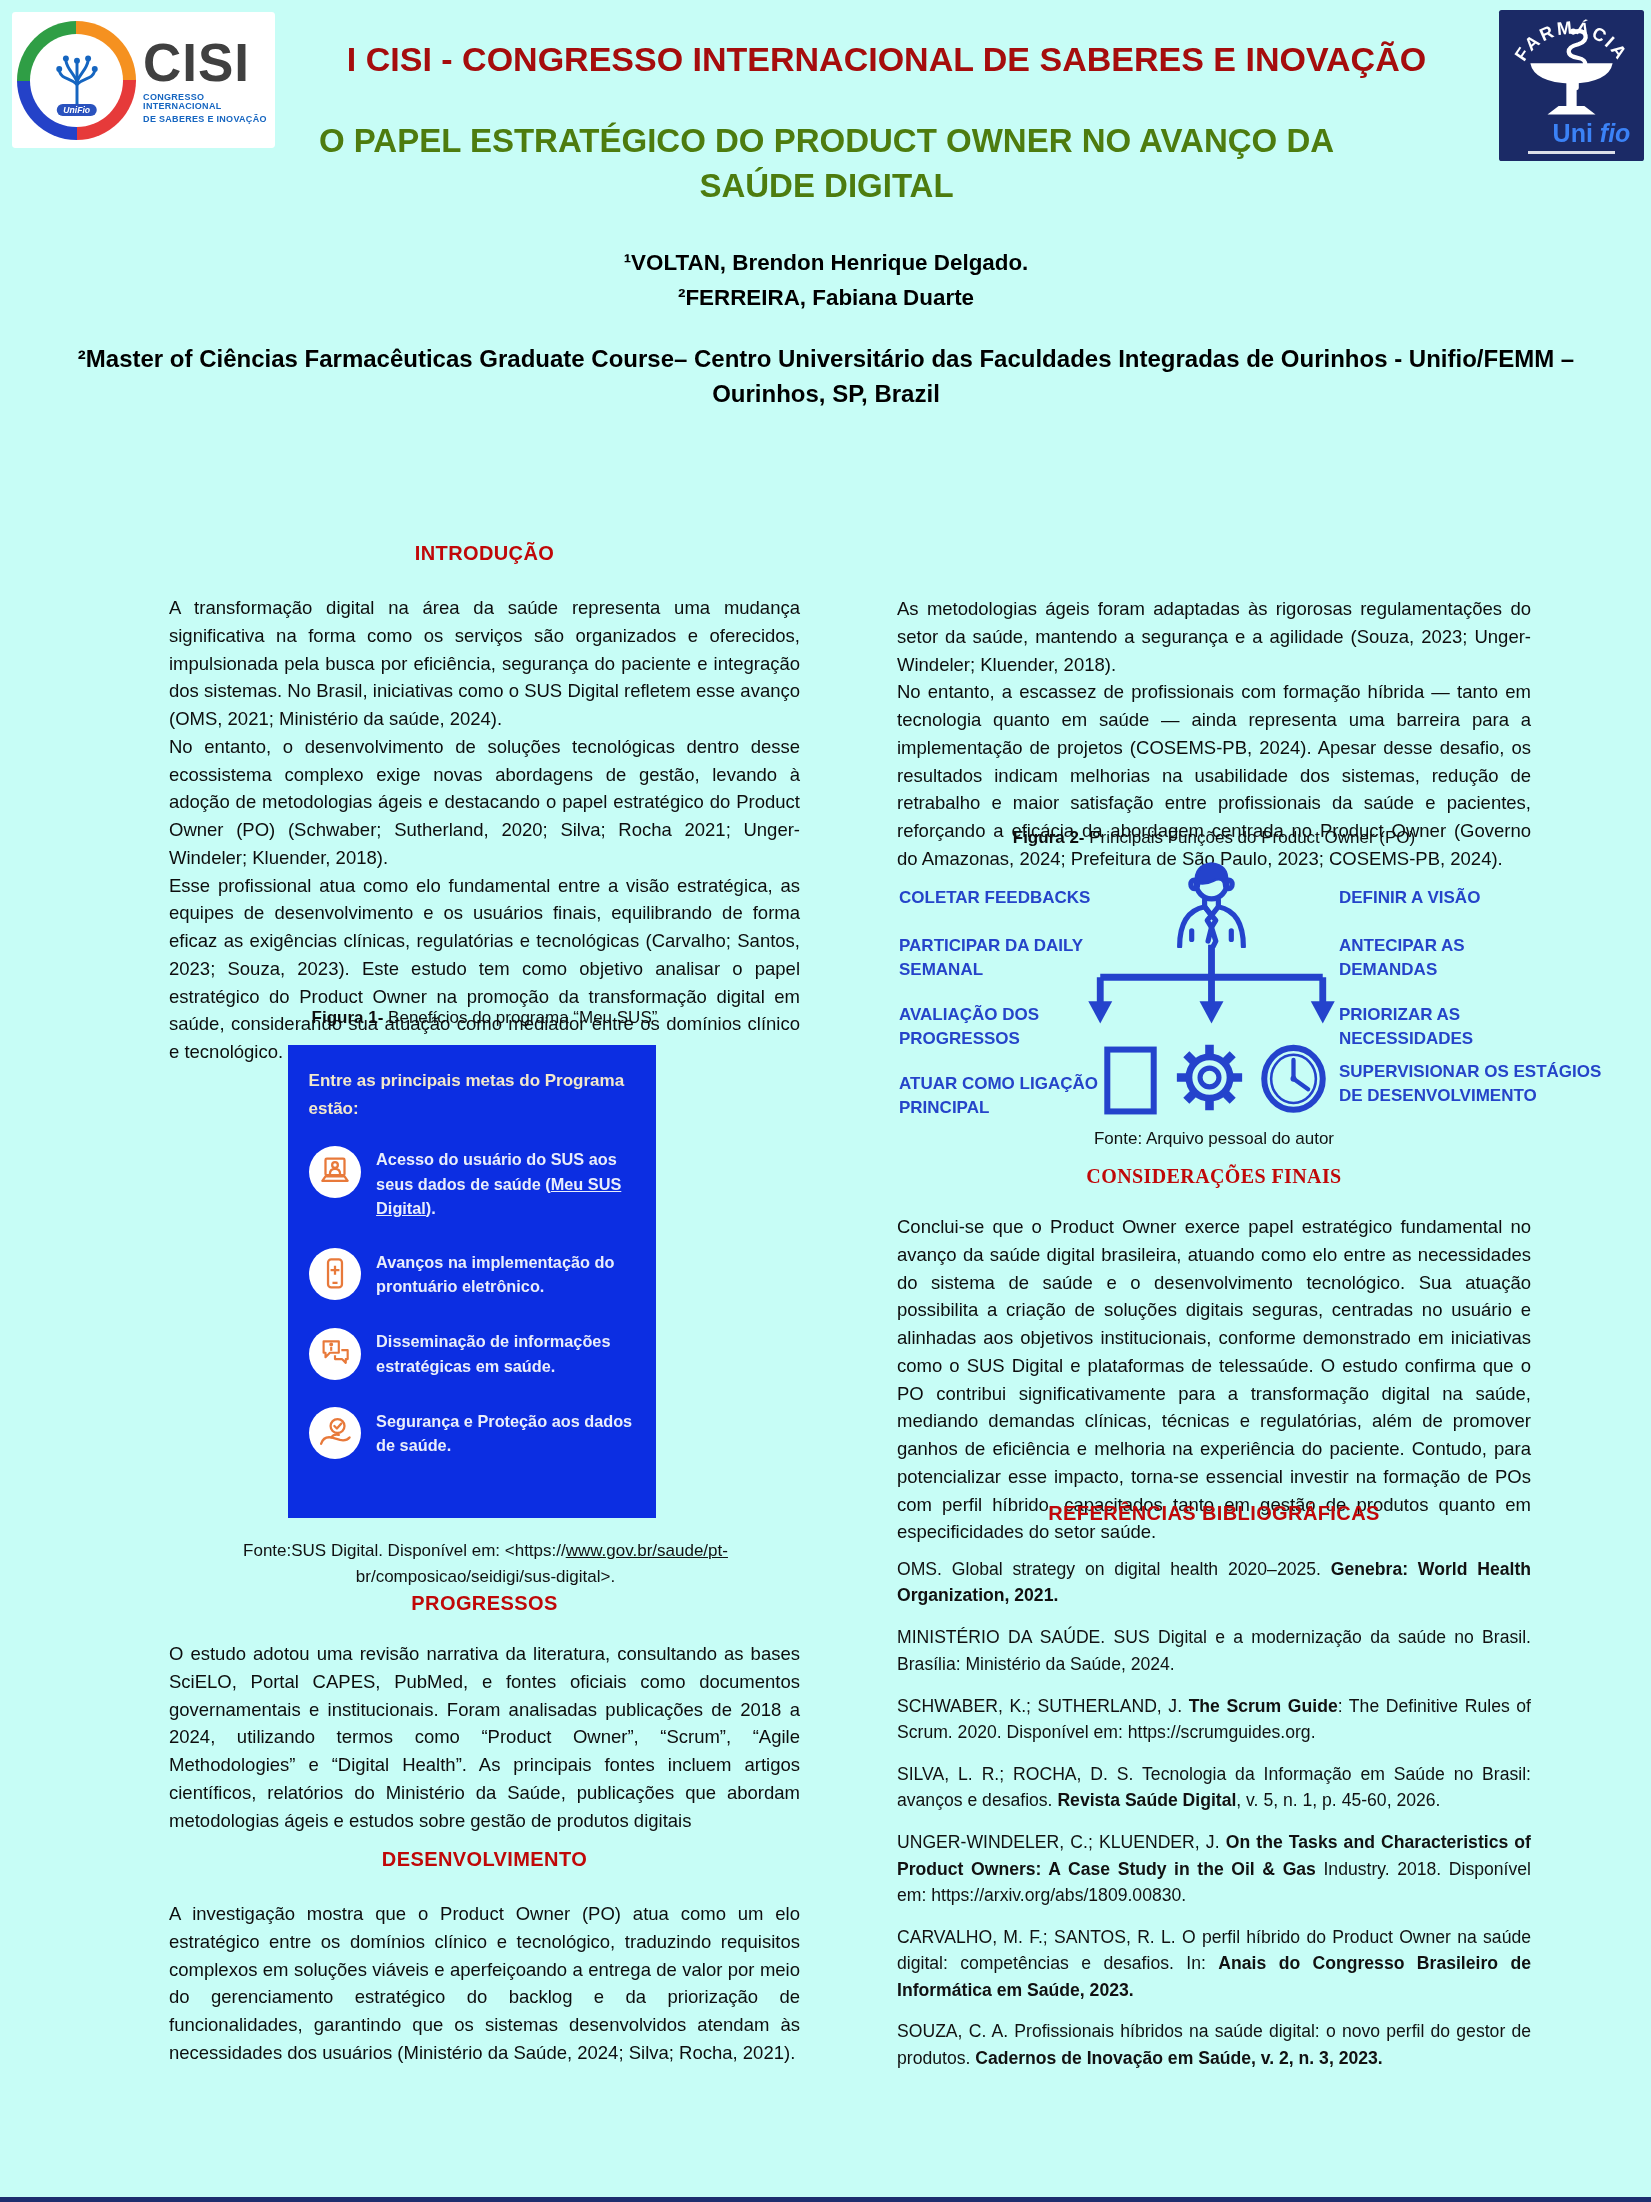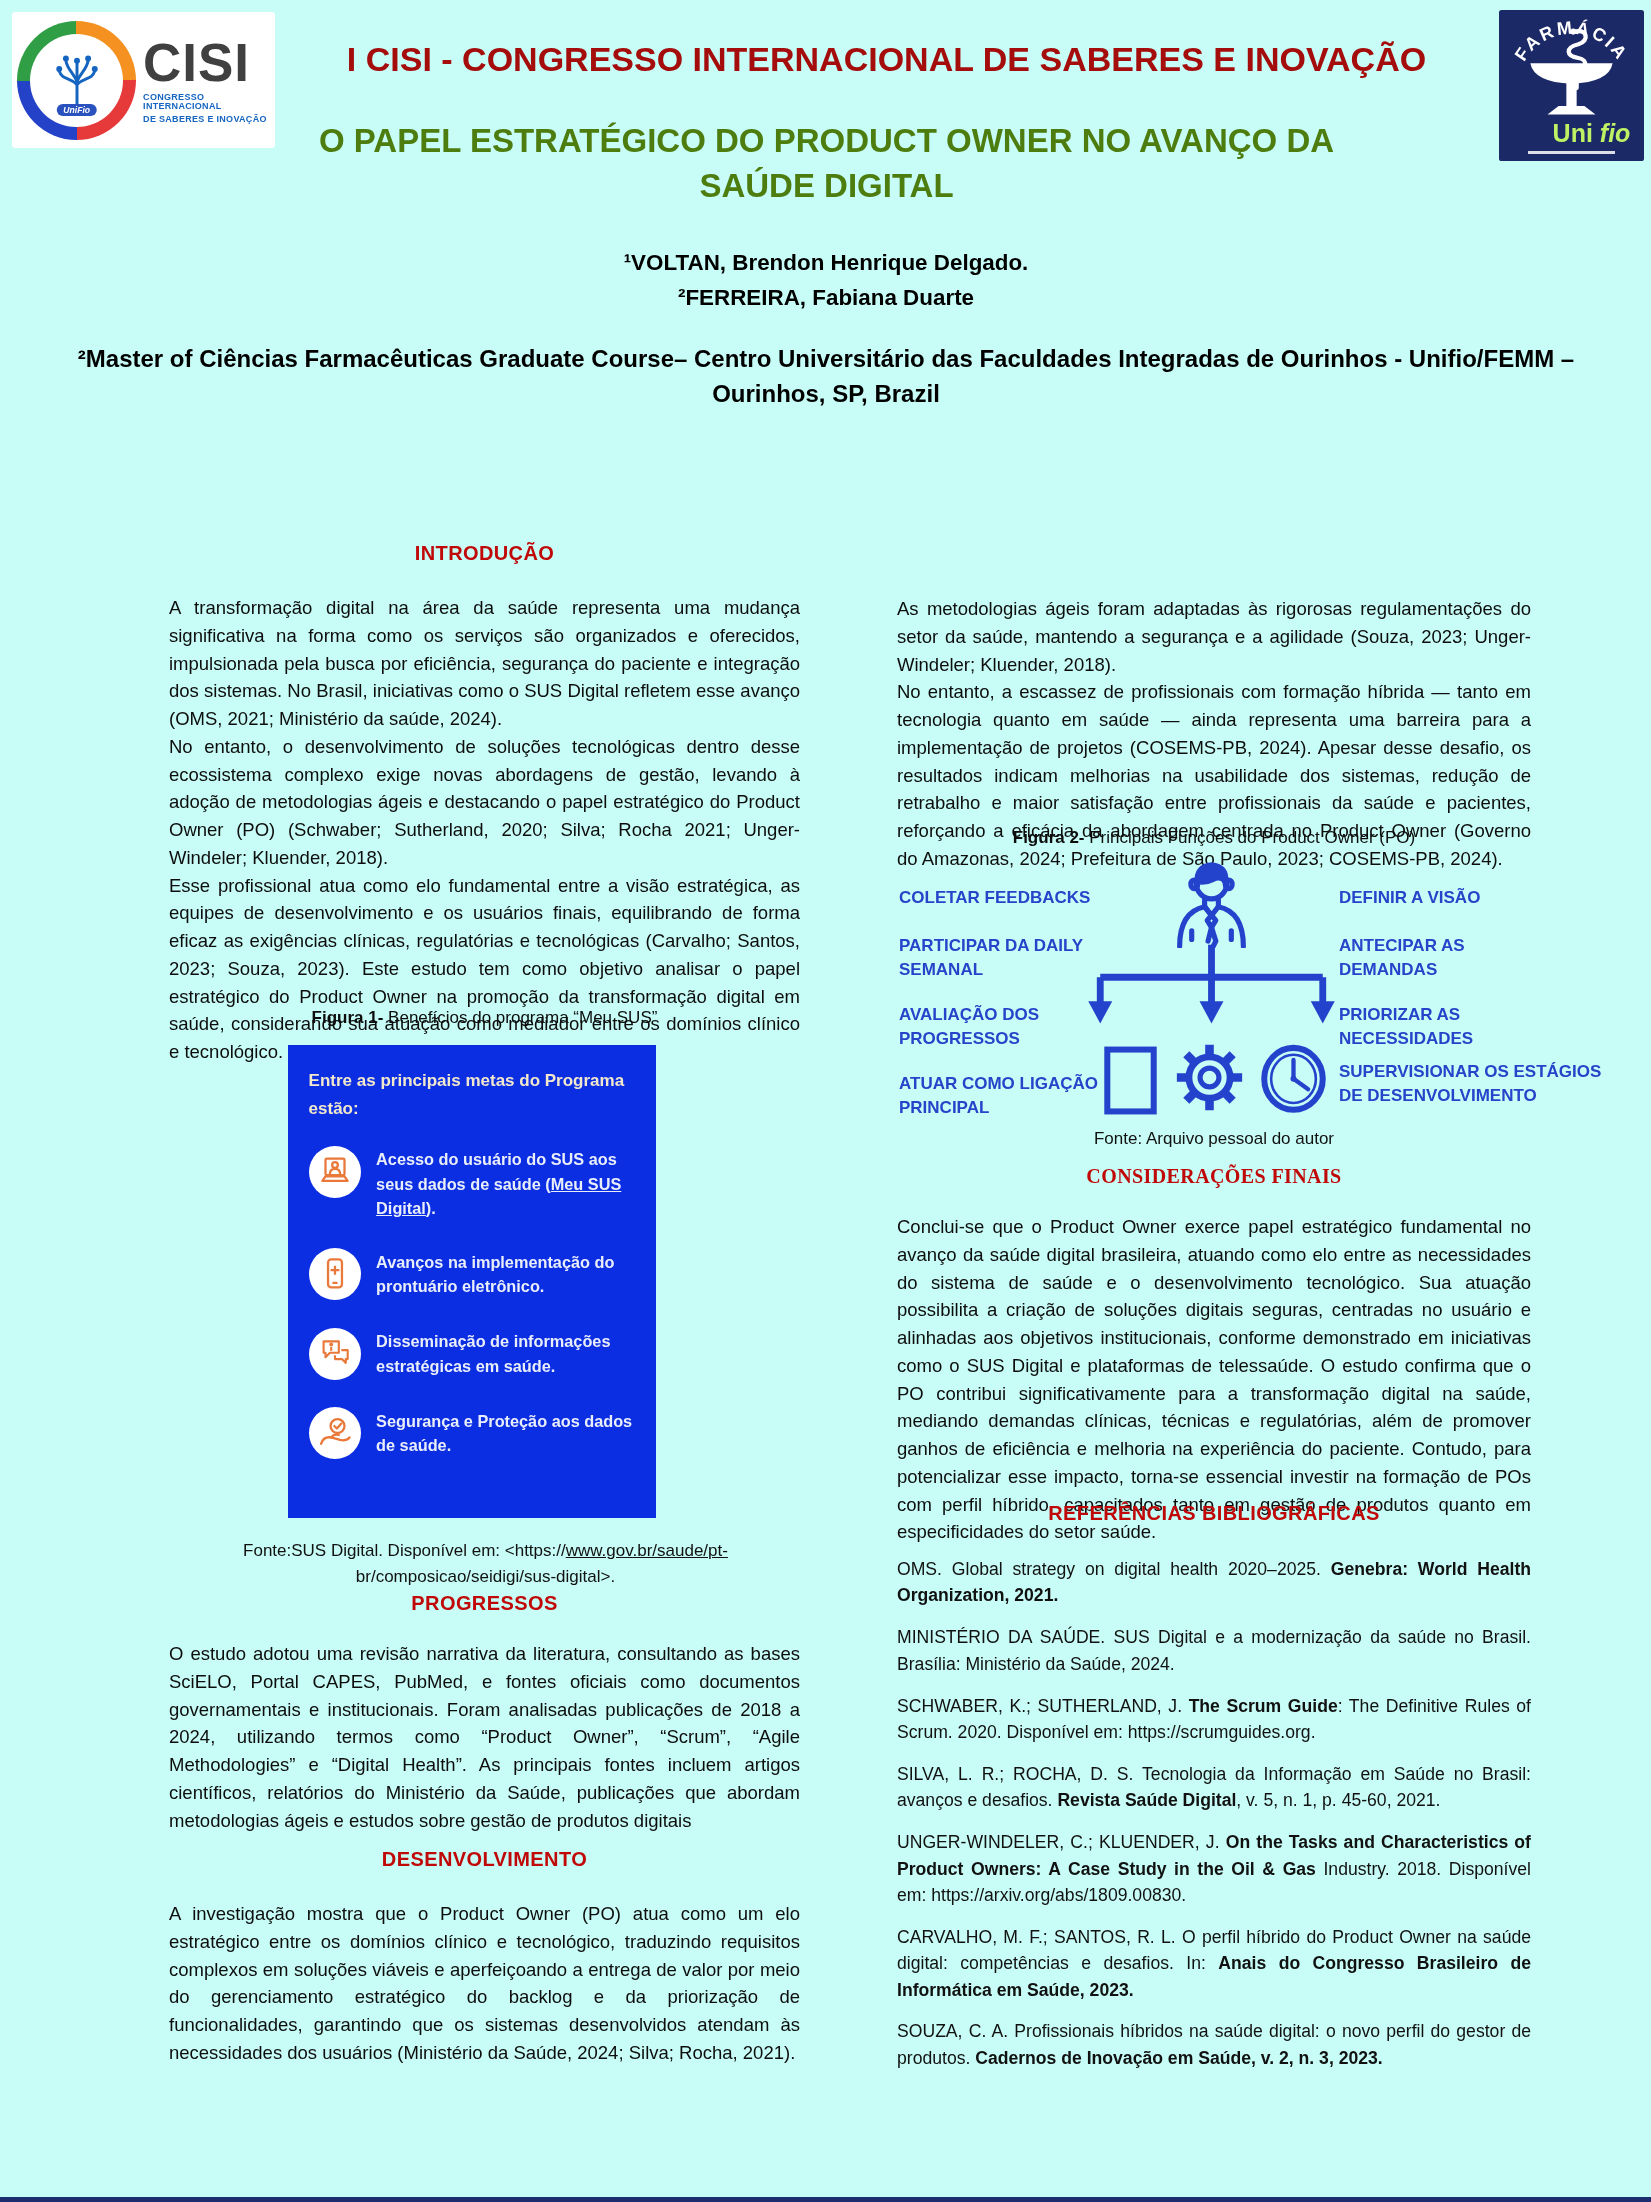--- a/index.html
+++ b/index.html
@@ -15,21 +15,21 @@
   .cisi-box{left:12px;top:12px;width:263px;height:136px;background:#fff;border-radius:3.4px;display:flex;align-items:center;gap:6.9px;padding:0 5.2px;box-sizing:border-box;}
   .emb{width:119px;height:119px;border-radius:50%;flex:none;position:relative;
        background:conic-gradient(#f59120 0 25%, #e63a3a 25% 50%, #2442c8 50% 75%, #2f9e45 75% 100%);}
   .emb-in{position:absolute;inset:13px;background:#fff;border-radius:50%;display:flex;align-items:center;justify-content:center;}
   .emb-badge{position:absolute;left:50%;bottom:10.3px;transform:translateX(-50%);background:#2a52be;color:#fff;
              font-size:8.6px;font-weight:bold;padding:0.9px 6.9px;border-radius:6.9px;font-style:italic;}
   .cisi-tx{line-height:1;}
   .cisi-acro{font-size:53px;font-weight:bold;color:#404040;letter-spacing:0.9px;}
   .cisi-sub{font-size:9px;color:#1565c0;font-weight:bold;margin-top:4.3px;letter-spacing:0.3px;}
   .pharm-box{left:1499px;top:10.3px;width:145px;height:151px;background:#1b2a66;border-radius:2.6px;}
-  .pharm-brand{position:absolute;left:0;right:0;bottom:13.8px;text-align:center;color:#bef264;font-size:25px;font-weight:bold;margin-left:40px;}
+  .pharm-brand{position:absolute;left:0;right:0;bottom:13.8px;text-align:center;color:#3b82f6;font-size:25px;font-weight:bold;margin-left:40px;}
   .pharm-brand .it{font-style:italic;}
   .pharm-line{position:absolute;left:20%;right:20%;bottom:7.7px;height:2.6px;background:rgba(255,255,255,.85);}
   
   .title{left:52px;top:119px;width:1549px;text-align:center;font-size:33px;font-weight:bold;color:#4d7c0f;line-height:1.35;}
   .authors{left:0;top:246px;width:1652px;text-align:center;font-size:22.4px;font-weight:bold;color:#000;line-height:1.55;}
   .affil{left:69px;top:342px;width:1514px;text-align:center;font-size:24px;font-weight:bold;color:#000;line-height:1.45;}
   
   .f1box{left:288px;top:1045px;width:368px;height:473px;background:#0c2ee2;box-sizing:border-box;padding:22.4px 20.6px 8.6px 20.6px;}
   .box-h{color:#f2e8cc;font-size:17px;font-weight:bold;line-height:1.6;margin-bottom:24px;}
   .box-item{display:flex;gap:15.5px;align-items:flex-start;margin-bottom:27.5px;}
@@ -256,21 +256,21 @@
   <div class="abs sec-h" style="left:897px;top:1165px;width:634px;font-family:Liberation Serif, serif;">CONSIDERAÇÕES FINAIS</div>
   <div class="abs jtext" style="left:897px;top:1213px;width:634px;">
     <p>Conclui-se que o Product Owner exerce papel estratégico fundamental no avanço da saúde digital brasileira, atuando como elo entre as necessidades do sistema de saúde e o desenvolvimento tecnológico. Sua atuação possibilita a criação de soluções digitais seguras, centradas no usuário e alinhadas aos objetivos institucionais, conforme demonstrado em iniciativas como o SUS Digital e plataformas de telessaúde. O estudo confirma que o PO contribui significativamente para a transformação digital na saúde, mediando demandas clínicas, técnicas e regulatórias, além de promover ganhos de eficiência e melhoria na experiência do paciente. Contudo, para potencializar esse impacto, torna-se essencial investir na formação de POs com perfil híbrido, capacitados tanto em gestão de produtos quanto em especificidades do setor saúde.</p>
   </div>
 
   <div class="abs sec-h" style="left:897px;top:1502px;width:634px;">REFERÊNCIAS BIBLIOGRÁFICAS</div>
   <div class="abs refs" style="left:897px;top:1556px;width:634px;">
     <p><span>OMS. Global strategy on digital health 2020–2025. </span><span style="font-weight: bold;">Genebra: World Health Organization, 2021.</span></p>
     <p><span>MINISTÉRIO DA SAÚDE. SUS Digital e a modernização da saúde no Brasil. Brasília: Ministério da Saúde, 2024.</span></p>
     <p><span>SCHWABER, K.; SUTHERLAND, J. </span><span style="font-weight: bold;">The Scrum Guide</span><span>: The Definitive Rules of Scrum. 2020. Disponível em: https://scrumguides.org.</span></p>
-    <p><span>SILVA, L. R.; ROCHA, D. S. Tecnologia da Informação em Saúde no Brasil: avanços e desafios. </span><span style="font-weight: bold;">Revista Saúde Digital</span><span>, v. 5, n. 1, p. 45-60, 2021.</span></p>
+    <p><span>SILVA, L. R.; ROCHA, D. S. Tecnologia da Informação em Saúde no Brasil: avanços e desafios. </span><span style="font-weight: bold;">Revista Saúde Digital</span><span>, v. 5, n. 1, p. 45-60, 2026.</span></p>
     <p><span>UNGER-WINDELER, C.; KLUENDER, J. </span><span style="font-weight: bold;">On the Tasks and Characteristics of Product Owners: A Case Study in the Oil &amp; Gas</span><span> Industry. 2018. Disponível em: https://arxiv.org/abs/1809.00830.</span></p>
     <p><span>CARVALHO, M. F.; SANTOS, R. L. O perfil híbrido do Product Owner na saúde digital: competências e desafios. In: </span><span style="font-weight: bold;">Anais do Congresso Brasileiro de Informática em Saúde, 2023.</span></p>
     <p><span>SOUZA, C. A. Profissionais híbridos na saúde digital: o novo perfil do gestor de produtos. </span><span style="font-weight: bold;">Cadernos de Inovação em Saúde, v. 2, n. 3, 2023.</span></p>
   </div>
 
   <div class="abs bottom-bar"></div>
 </div>
 
 
 </body></html>

